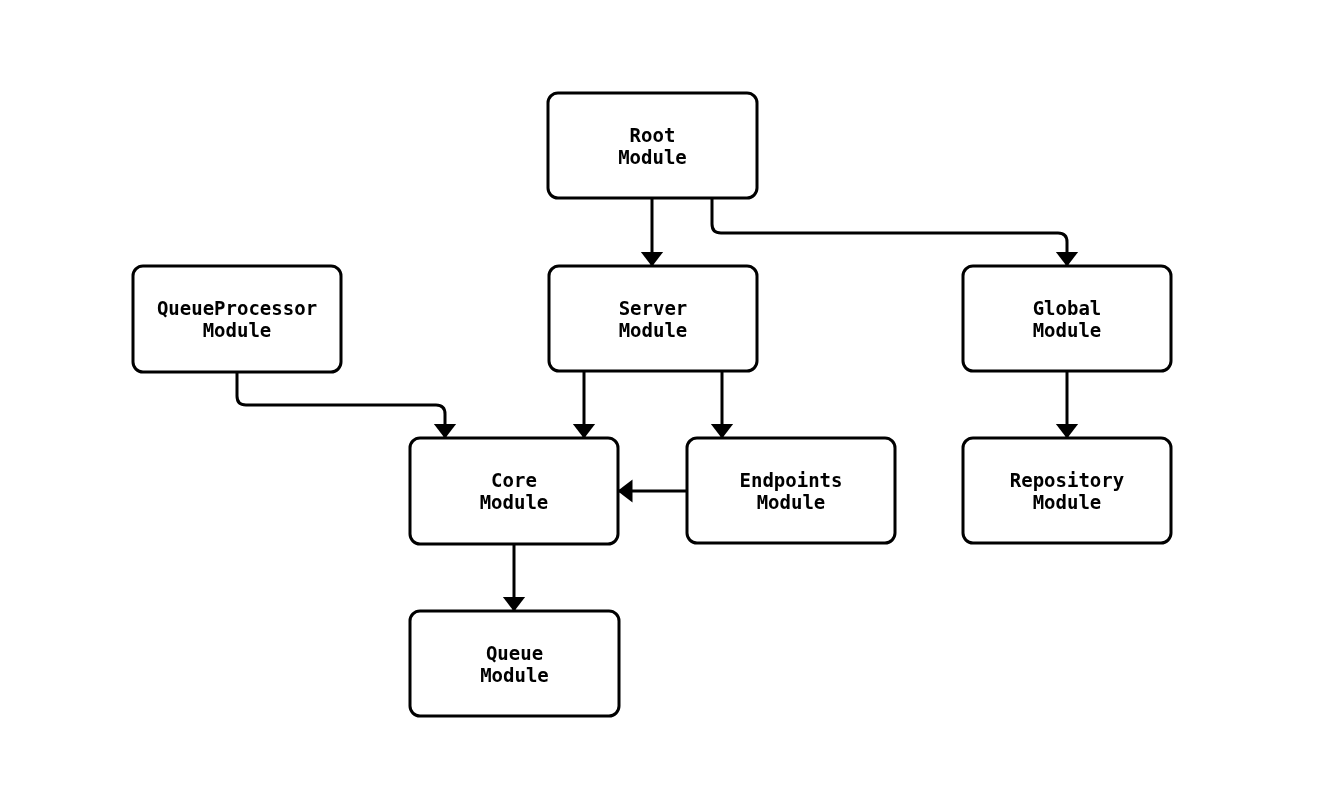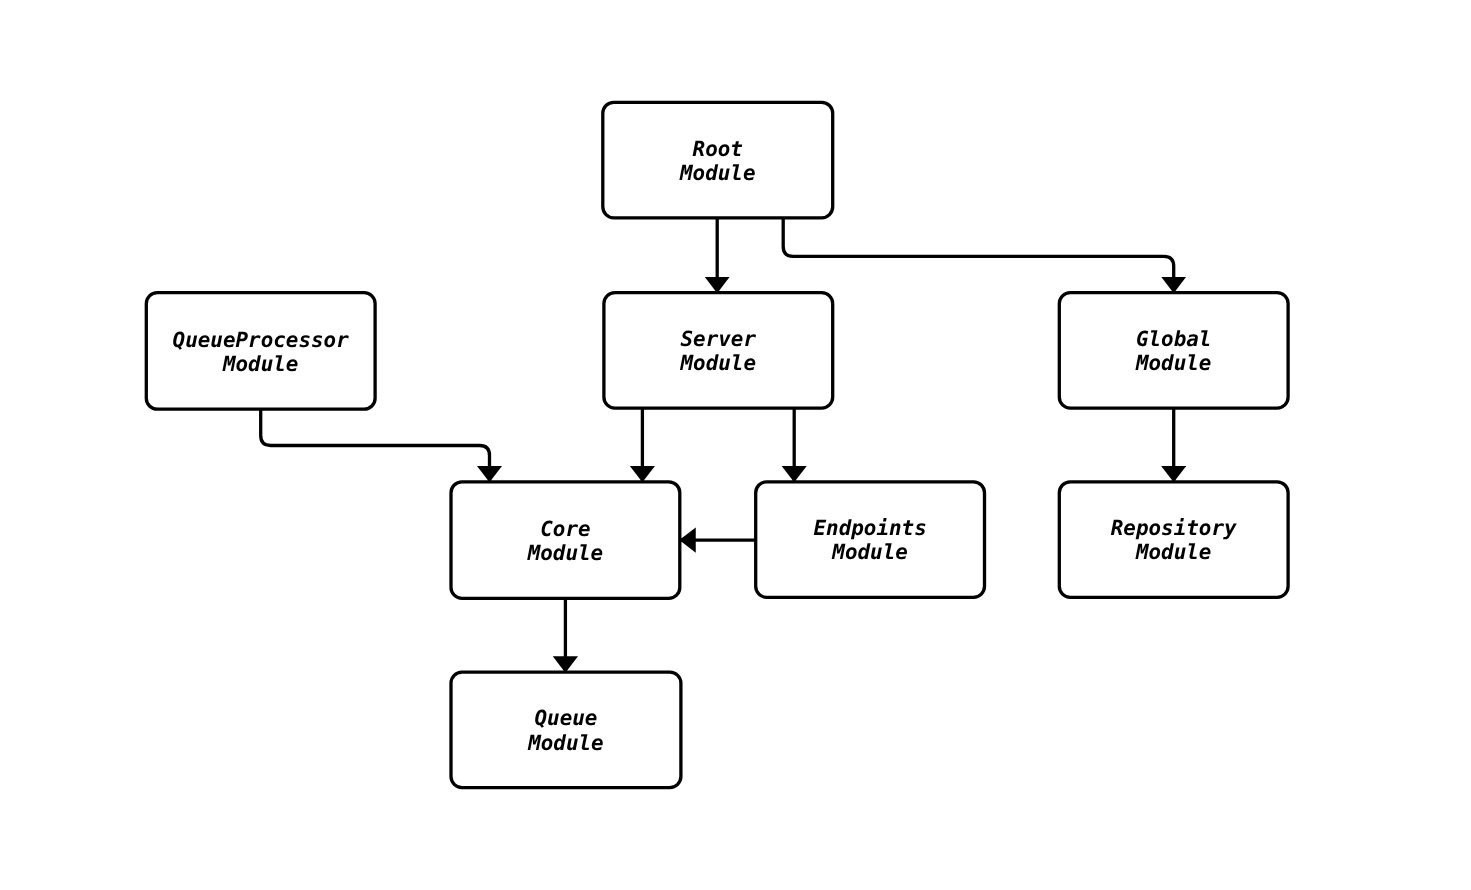--- a/index.html
+++ b/index.html
@@ -8,21 +8,20 @@
     background: #ffffff;
     width: 1337px;
     height: 809px;
     overflow: hidden;
     font-family: "DejaVu Sans Mono", monospace;
   }
   #diagram-wrap {
     position: relative;
     width: 1298px;
     height: 809px;
-    font-style: italic;
   }
   svg {
     display: block;
   }
   .node-box {
     fill: #ffffff;
     stroke: #000000;
     stroke-width: 3;
   }
   .node-label {

